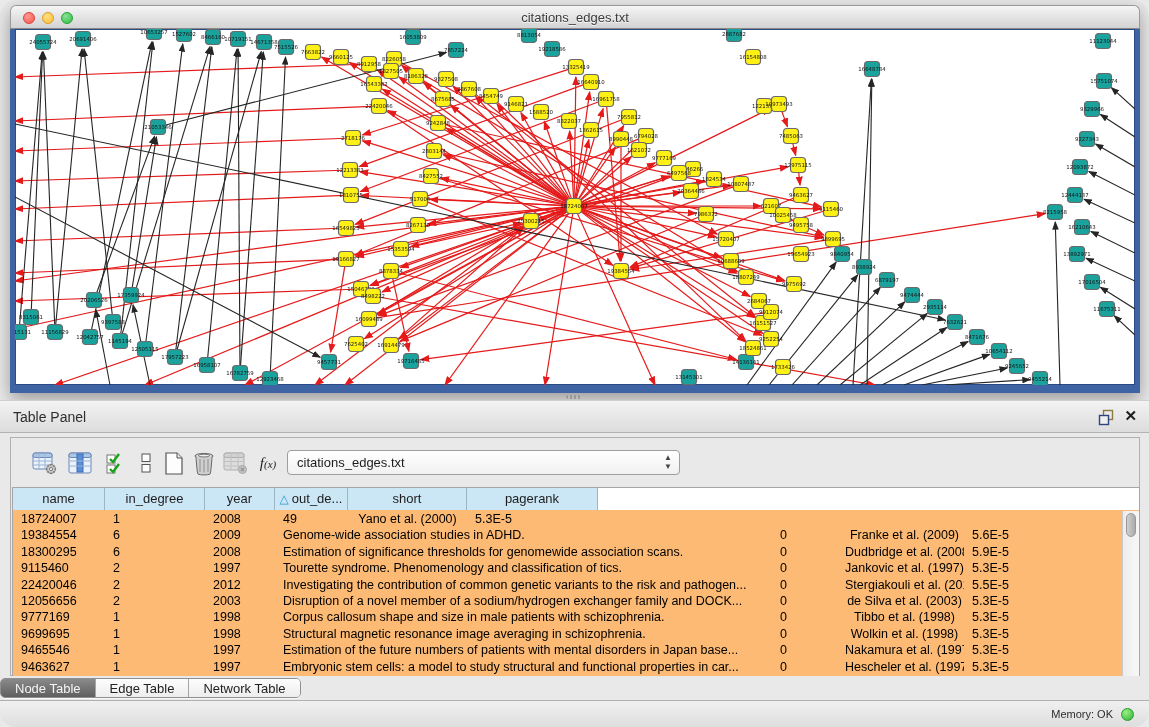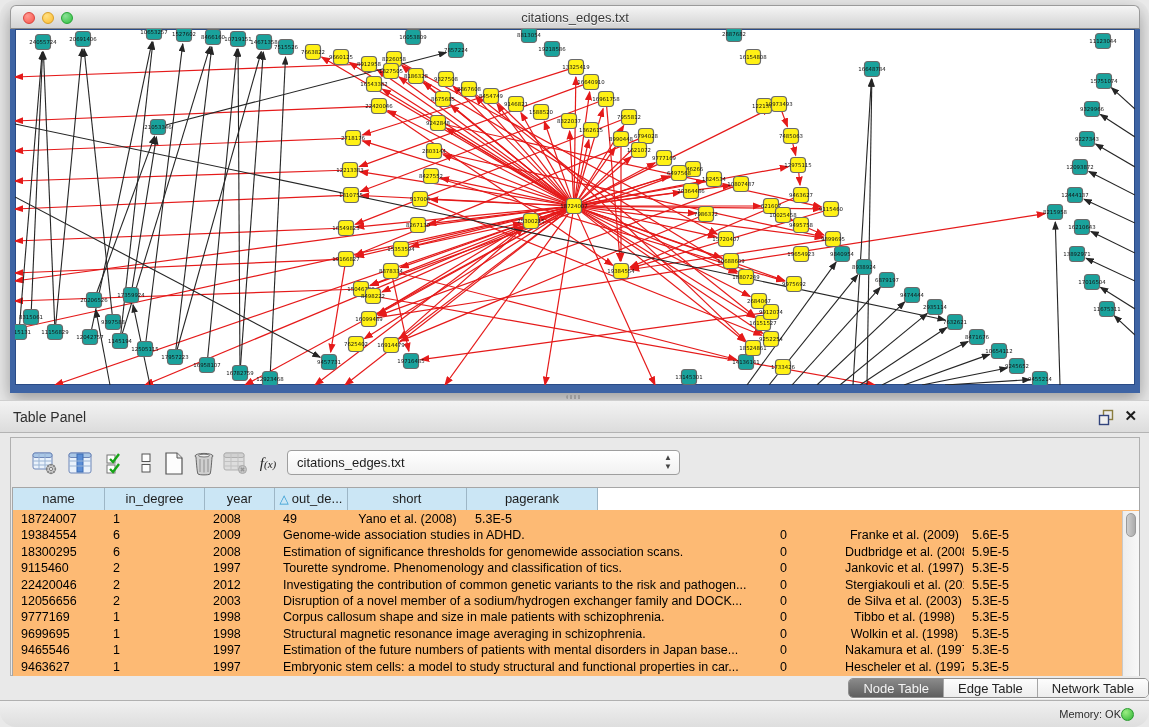--- a/index.html
+++ b/index.html
@@ -55,31 +55,31 @@
   .trow{display:flex;height:16.4px;line-height:16.4px;font-size:12.5px;color:#000;cursor:default;}
   .td{padding-left:8px;overflow:hidden;white-space:nowrap;}
   .td.center{text-align:center;padding-left:0;}
   .c0{width:92px}.c1{width:100px}.c2{width:70px}.c3{width:497px}.c4{width:73px}.c5{width:119px}.c6{width:131px}
   .vscroll{position:absolute;right:0;top:23px;bottom:0;width:17px;background:linear-gradient(to right,#ededed,#f8f8f8);
     border-left:1px solid #c9c9c9;}
   .vthumb{position:absolute;left:3px;top:2px;width:10px;height:24px;border-radius:5px;
     background:linear-gradient(to right,#cfcfcf,#ababab);border:1px solid #9a9a9a;}
 
   
-  .tabbar{position:absolute;left:0;top:676px;width:1149px;height:24px;display:flex;justify-content:flex-end;align-items:center;}
+  .tabbar{position:absolute;left:0;top:676px;width:1149px;height:24px;display:flex;justify-content:flex-start;align-items:center;}
   .seg{display:flex;height:20px;border:1px solid #8f8f8f;border-radius:5px;overflow:hidden;box-shadow:0 1px 0 rgba(255,255,255,.7);}
   .seg button{height:100%;border:none;margin:0;padding:0 14px;font-size:13px;font-family:"Liberation Sans",sans-serif;
     background:linear-gradient(#fdfdfd,#ededed);color:#222;border-right:1px solid #a6a6a6;cursor:pointer;}
   .seg button:last-child{border-right:none;}
   .seg button.active{background:linear-gradient(#8a8a8a,#5f5f5f);color:#f4f4f4;}
 
   
   .statusbar{position:absolute;left:0;top:700px;width:1149px;height:27px;
     background:linear-gradient(#f0f0f0,#dedede);border-top:1px solid #b0b0b0;}
-  .mem{position:absolute;right:28px;top:0;height:27px;line-height:27px;font-size:11px;color:#2c2c2c;}
+  .mem{position:absolute;right:36px;top:0;height:27px;line-height:27px;font-size:11px;color:#2c2c2c;}
   .orb{position:absolute;right:15px;top:7px;width:13px;height:13px;border-radius:50%;
     background:radial-gradient(circle at 35% 30%,#9bee83,#2fb335);border:1px solid #289a2e;}
 </style>
 </head>
 <body>
 
 <div class="app">
 
   <div class="net-window">
     <div class="titlebar">
@@ -856,21 +856,21 @@
           <div class="th c5">short</div>
           <div class="th c6">pagerank</div>
           <div class="th filler"></div>
         </div>
       <div class="tbody" id="tbody">
           <div class="trow">
             <div class="td c0">18724007</div>
             <div class="td c1">1</div>
             <div class="td c2">2008</div>
             <div class="td c4">49</div>
-            <div class="td c5 center">Yano et al. (2008)</div>
+            <div class="td c5 center">Yano et al. (2000)</div>
             <div class="td c6">5.3E-5</div>
           </div>
           <div class="trow">
             <div class="td c0">19384554</div>
             <div class="td c1">6</div>
             <div class="td c2">2009</div>
             <div class="td c3">Genome-wide association studies in ADHD.</div>
             <div class="td c4">0</div>
             <div class="td c5 center">Franke et al. (2009)</div>
             <div class="td c6">5.6E-5</div>

